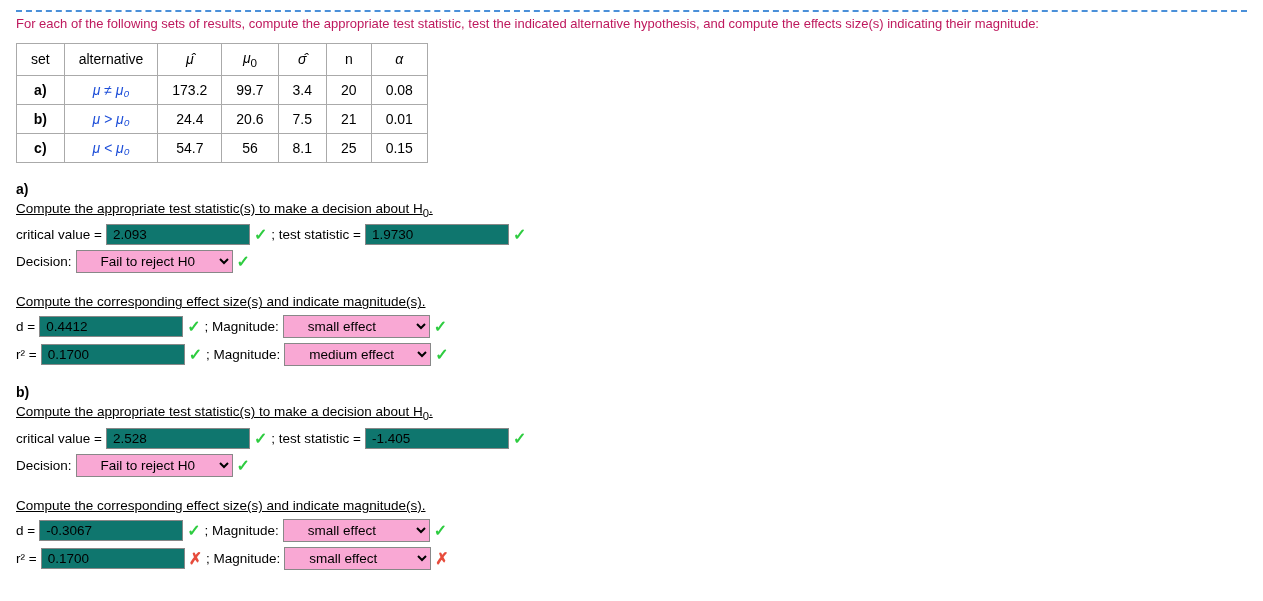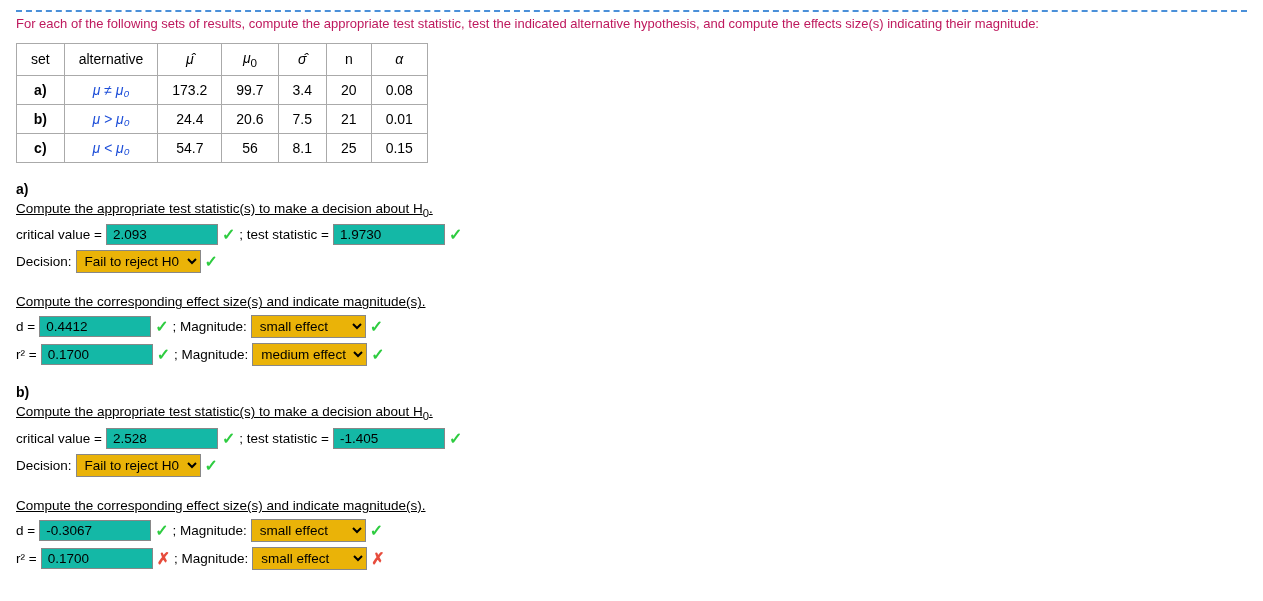--- a/index.html
+++ b/index.html
@@ -57,28 +57,28 @@
       margin-bottom: 5px;
       flex-wrap: wrap;
     }
     .row-line .label {
       font-size: 13.5px;
     }
     input.answer-input {
       border: 1px solid #888;
       padding: 2px 6px;
       font-size: 13.5px;
-      width: 112px;
-      background: #14b8a6;
+      width: 144px;
+      background: #0f766e;
     }
     select.answer-select {
       border: 1px solid #888;
-      padding: 2px 4px;
-      font-size: 13.5px;
-      background: #eab308;
+      padding: 2px 20px;
+      font-size: 13.5px;
+      background: #f9a8d4;
     }
     .check-green {
       color: #2ecc40;
       font-size: 16px;
       font-weight: bold;
     }
     .check-red {
       color: #e74c3c;
       font-size: 16px;
       font-weight: bold;

